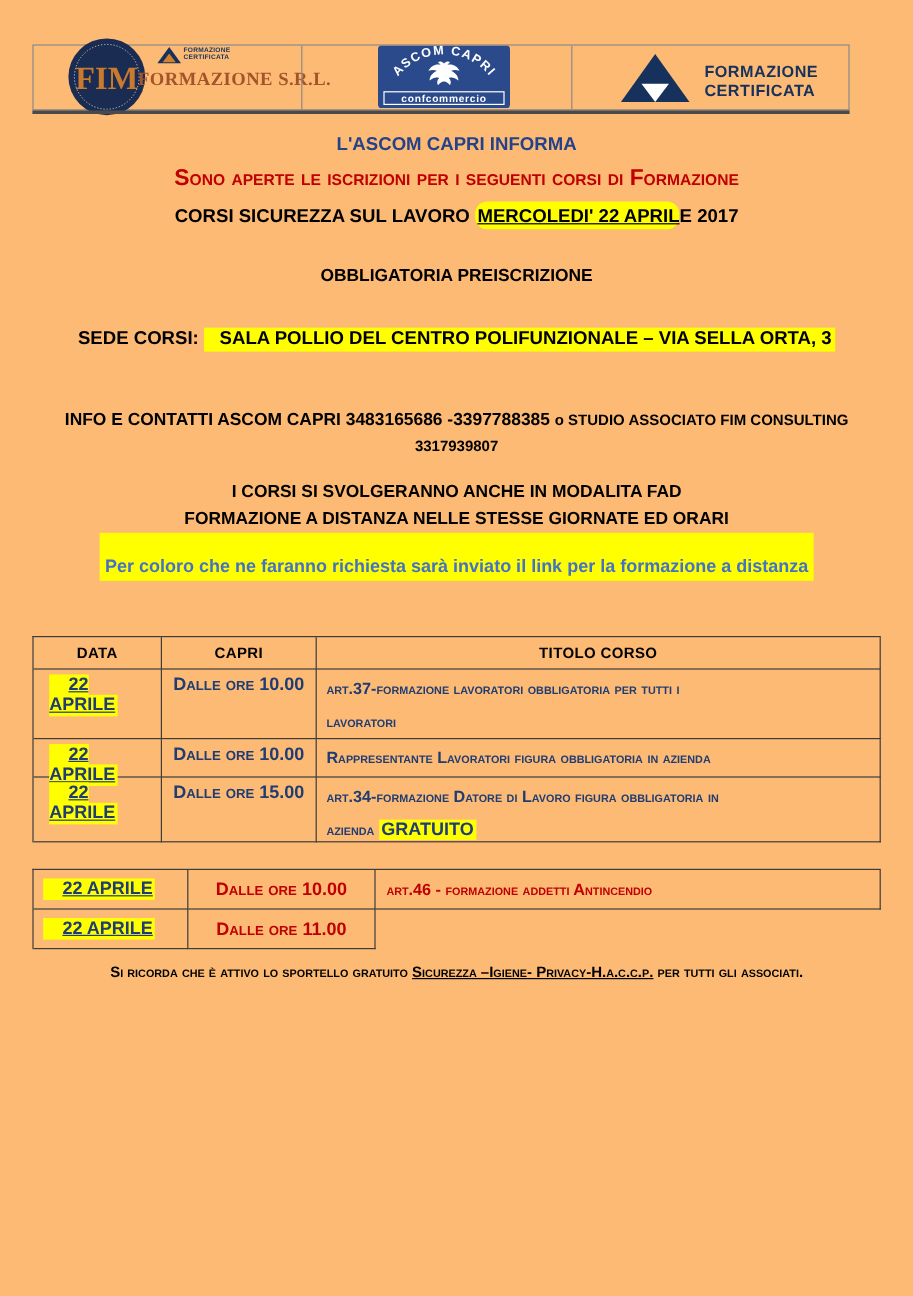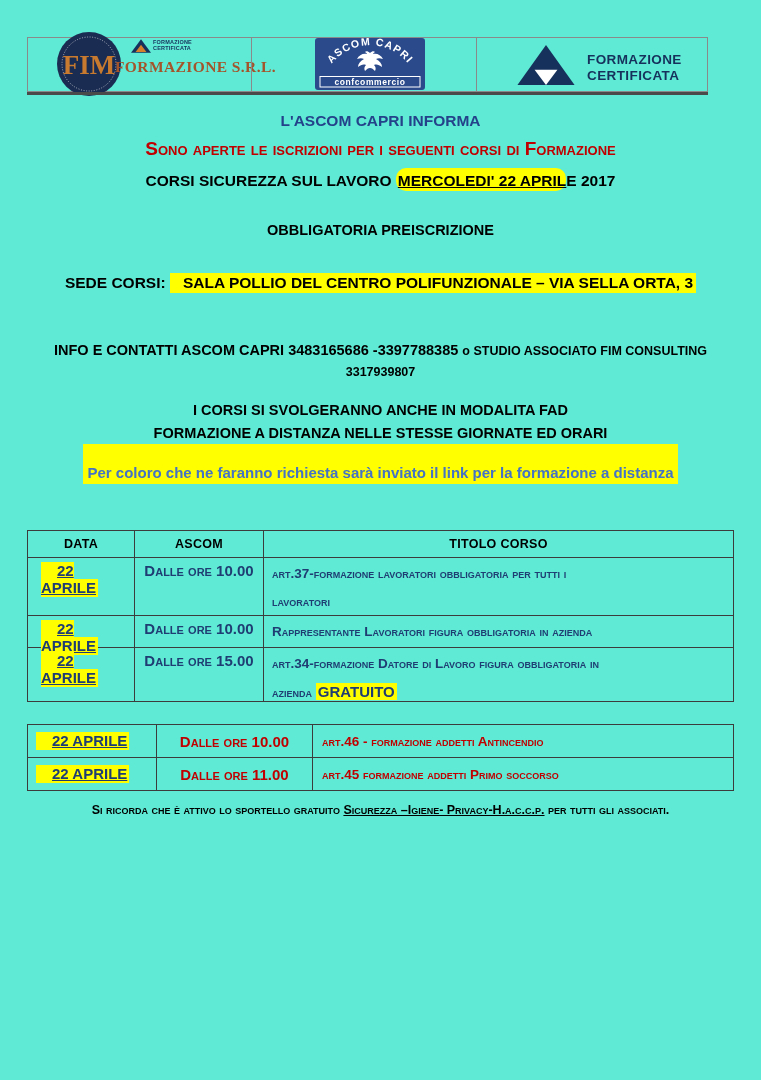--- a/index.html
+++ b/index.html
@@ -1,16 +1,16 @@
 <!DOCTYPE html>
 <html><head>
 <meta charset="utf-8">
 <style>
   html,body{margin:0;padding:0;background:#fff;}
-  #page{position:relative;width:761px;height:1080px;background:#5eead4;overflow:hidden;
+  #page{position:relative;width:761px;height:1080px;background:#fdba74;overflow:hidden;
         font-family:"Liberation Sans",sans-serif;color:#000;}
   .sc{font-variant:small-caps;}
   .center-line{position:absolute;left:0;width:761px;text-align:center;white-space:nowrap;}
   .hl{background:#ffff00;}
   .navy{color:#1f3d73;}
   .red{color:#c00000;}
 
   
   #logo-strip{position:absolute;left:27px;top:37px;width:679px;height:53px;
               border:1px solid #8a8a8a;display:flex;}
@@ -134,21 +134,21 @@
 
   <div id="info-line2" class="center-line">3317939807</div>
 
   <div id="fad-line1" class="center-line">I CORSI SI SVOLGERANNO ANCHE IN MODALITA FAD</div>
   <div id="fad-line2" class="center-line">FORMAZIONE A DISTANZA NELLE STESSE GIORNATE ED ORARI</div>
 
   <div id="fad-note" class="center-line"><span class="hl">Per coloro che ne faranno richiesta sarà inviato il link per la formazione a distanza</span></div>
 
   <div id="table1" class="doc-table">
     <div class="th">DATA</div>
-    <div class="th">ASCOM</div>
+    <div class="th">CAPRI</div>
     <div class="th">TITOLO CORSO</div>
 
     <div class="cell-date navy"><span class="hl">22 APRILE</span></div>
     <div class="cell-time navy sc">Dalle ore 10.00</div>
     <div class="cell-title navy sc">
       <div>art.37-formazione lavoratori obbligatoria per tutti i</div>
       <div>lavoratori</div>
     </div>
 
     <div class="cell-date navy"><span class="hl">22 APRILE</span></div>
@@ -167,18 +167,17 @@
     <div class="cell-date navy">
         <span class="hl">22 APRILE</span>
       </div>
     <div class="cell-time red sc">Dalle ore 10.00</div>
     <div class="cell-title red sc">art.46 - formazione addetti Antincendio</div>
 
     <div class="cell-date navy">
         <span class="hl">22 APRILE</span>
       </div>
     <div class="cell-time red sc">Dalle ore 11.00</div>
-    <div class="cell-title red sc">art.45 formazione addetti Primo soccorso</div>
   </div>
 
   <div id="footer-line" class="center-line sc"><span>Si ricorda che è attivo lo sportello gratuito </span><span class="u">Sicurezza –Igiene- Privacy-H.a.c.c.p.</span><span> per tutti gli associati.</span></div>
 
 </div>
 
 </body></html>

